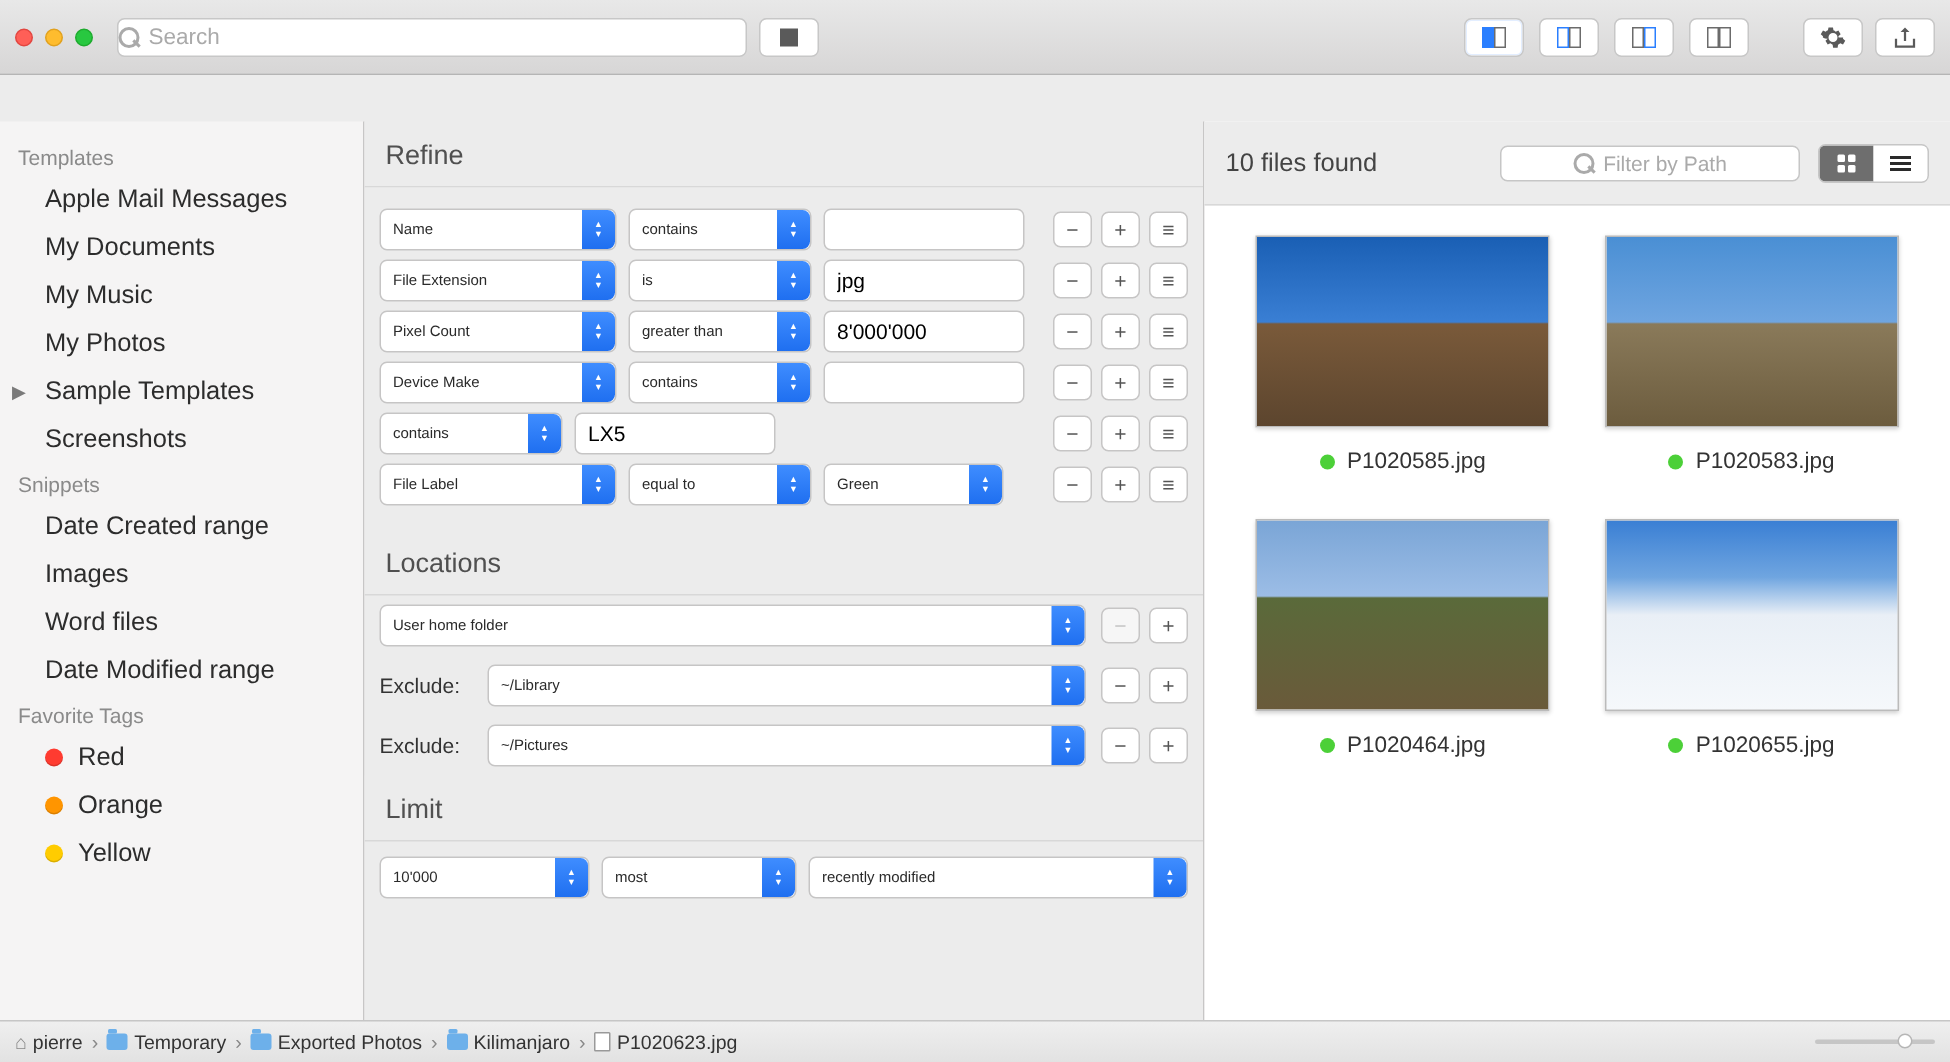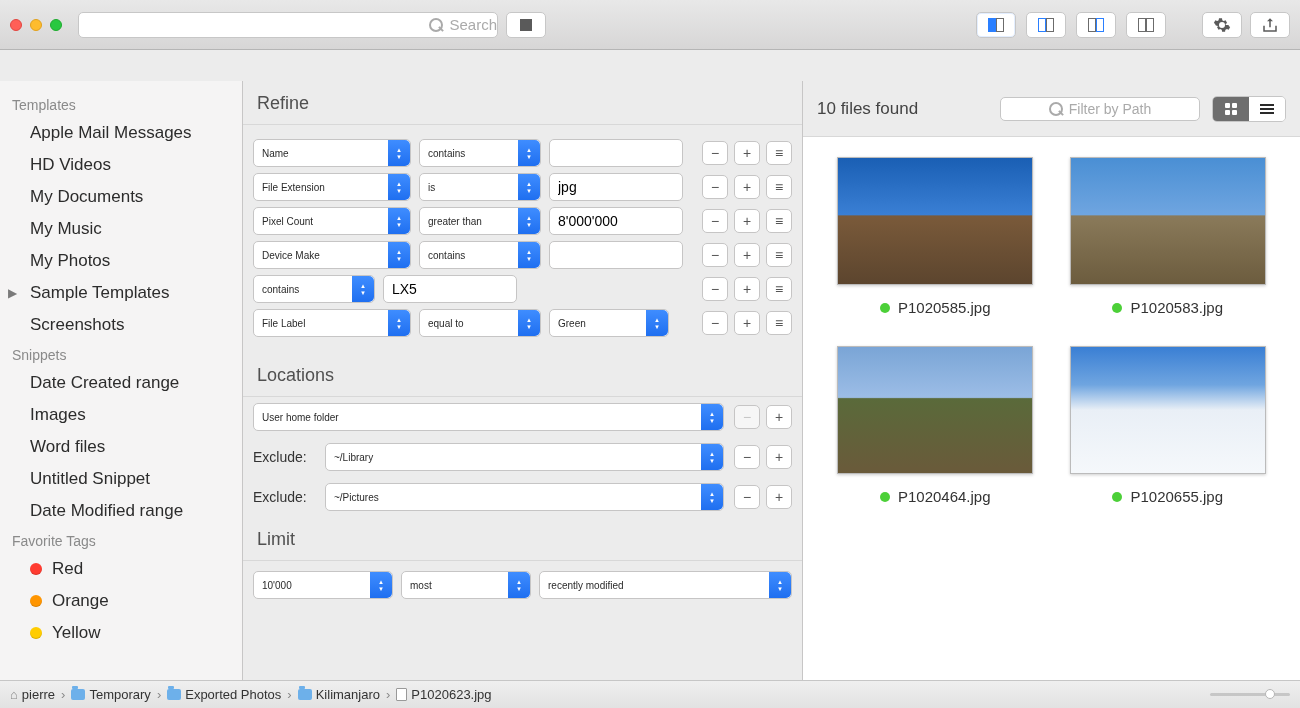--- a/index.html
+++ b/index.html
@@ -29,21 +29,21 @@
 .dot { width: 12px; height: 12px; border-radius: 50%; }
 .dot.close { background: #ff5f57; border: 0.5px solid #e24640; }
 .dot.min { background: #febc2e; border: 0.5px solid #e1a11e; }
 .dot.max { background: #28c840; border: 0.5px solid #1eab2e; }
 .searchfield {
   flex: 0 0 420px;
   height: 26px;
   background: #fff;
   border: 1px solid #c7c7c7;
   border-radius: 5px;
-  display: flex; align-items: center; justify-content: flex-end;
+  display: flex; align-items: center; justify-content: flex-start;
   color: #aaa;
   font-size: 15px;
   gap: 6px;
 }
 .tb-btn {
   height: 26px;
   min-width: 40px;
   background: #fff;
   border: 1px solid #c7c7c7;
   border-radius: 5px;
@@ -257,23 +257,20 @@
 </div>
 
 <div class="main">
 
   <div class="sidebar" id="sidebar">
       <div class="sb-head">Templates</div>
       <div class="sb-item">
         <span>Apple Mail Messages</span>
       </div>
       <div class="sb-item">
-        <span>HD Videos</span>
-      </div>
-      <div class="sb-item">
         <span>My Documents</span>
       </div>
       <div class="sb-item">
         <span>My Music</span>
       </div>
       <div class="sb-item">
         <span>My Photos</span>
       </div>
       <div class="sb-item">
         <span class="disclosure">▶</span>
@@ -284,23 +281,20 @@
       </div>
       <div class="sb-head">Snippets</div>
       <div class="sb-item">
         <span>Date Created range</span>
       </div>
       <div class="sb-item">
         <span>Images</span>
       </div>
       <div class="sb-item">
         <span>Word files</span>
-      </div>
-      <div class="sb-item">
-        <span>Untitled Snippet</span>
       </div>
       <div class="sb-item">
         <span>Date Modified range</span>
       </div>
       <div class="sb-head">Favorite Tags</div>
       <div class="sb-item">
         <span class="tag-dot" style="background: rgb(255, 59, 48);"></span>
         <span>Red</span>
       </div>
       <div class="sb-item">

